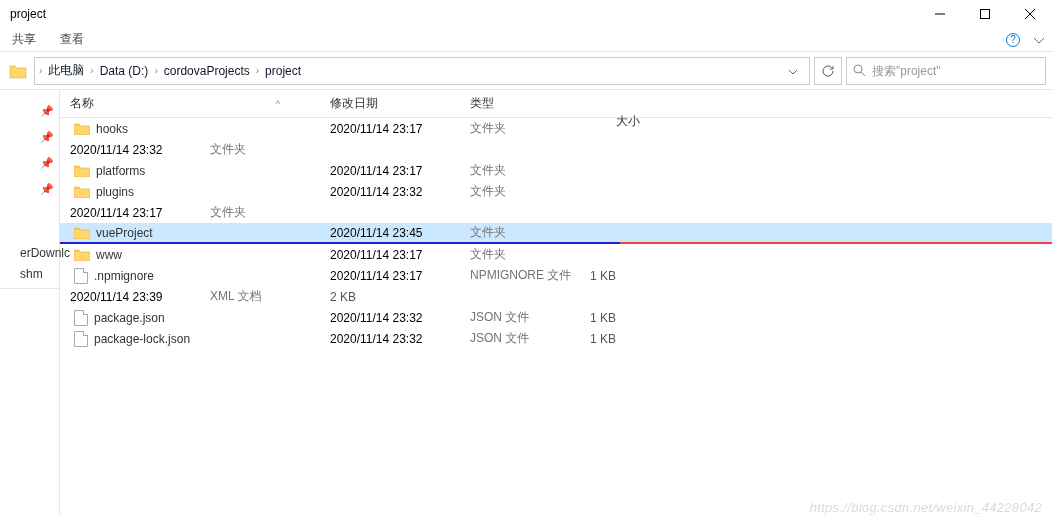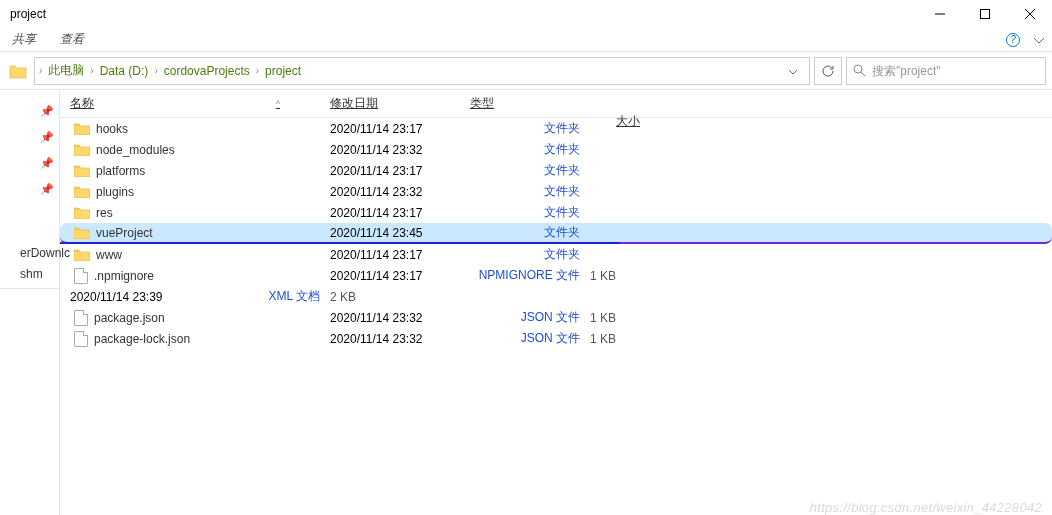--- a/index.html
+++ b/index.html
@@ -4,59 +4,59 @@
   <style>
     * { margin: 0; padding: 0; box-sizing: border-box; font-family: "Microsoft YaHei", "Segoe UI", sans-serif; }
     body { width: 1052px; height: 515px; background: #fff; overflow: hidden; font-size: 12px; color: #333; }
     
     .titlebar { height: 28px; display: flex; align-items: center; padding-left: 10px; justify-content: space-between; }
     .titlebar .title { font-size: 12px; color: #000; }
     .window-controls { display: flex; }
     .window-controls div { width: 45px; height: 28px; display: flex; align-items: center; justify-content: center; }
     .window-controls svg { stroke: #000; stroke-width: 1; fill: none; }
     
-    .menubar { height: 24px; display: flex; align-items: center; padding-left: 12px; gap: 24px; position: relative; border-bottom: 1px solid #e5e5e5; font-style: italic; }
+    .menubar { height: 24px; display: flex; align-items: center; padding-left: 12px; gap: 24px; position: relative; border-bottom: 1px solid #e5e5e5; }
     .menubar .menu-item { font-size: 12px; color: #444; }
     .menubar .expand { position: absolute; right: 8px; }
     .menubar .help-icon { position: absolute; right: 32px; width: 14px; height: 14px; border: 1px solid #0078d4; border-radius: 50%; color: #0078d4; font-size: 10px; text-align: center; line-height: 12px; }
     
     .toolbar { height: 38px; display: flex; align-items: center; padding: 4px 6px; gap: 4px; border-bottom: 1px solid #e5e5e5; }
     .nav-folder-icon { width: 24px; height: 24px; display: flex; align-items: center; justify-content: center; }
     .breadcrumb { flex: 1; height: 28px; border: 1px solid #ccc; display: flex; align-items: center; padding: 0 4px; gap: 2px; }
-    .breadcrumb .crumb { padding: 0 4px; color: #4d7c0f; font-size: 12px; }
+    .breadcrumb .crumb { padding: 0 4px; color: #0f172a; font-size: 12px; }
     .breadcrumb .sep { color: #888; font-size: 10px; }
     .breadcrumb .dropdown-end { margin-left: auto; padding: 0 8px; color: #666; }
     .refresh-btn { width: 28px; height: 28px; border: 1px solid #ccc; display: flex; align-items: center; justify-content: center; }
     .search { width: 200px; height: 28px; border: 1px solid #ccc; display: flex; align-items: center; padding: 0 6px; gap: 6px; color: #888; }
     .search input { border: none; outline: none; flex: 1; font-size: 12px; color: #333; }
     .search input::placeholder { color: #999; }
     
     .content { display: flex; height: calc(100% - 90px); }
     .sidebar { width: 60px; border-right: 1px solid #e5e5e5; padding-top: 8px; }
     .sidebar .pin { display: flex; align-items: center; height: 26px; padding-left: 40px; color: #888; font-size: 11px; }
     .sidebar .quick-item { display: flex; align-items: center; height: 21px; padding-left: 20px; color: #333; font-size: 12px; white-space: nowrap; }
     .sidebar .divider { border-top: 1px solid #e5e5e5; margin: 4px 0; }
     
     .filelist { flex: 1; overflow: hidden; }
     .columns { display: flex; height: 28px; align-items: center; border-bottom: 1px solid #e5e5e5; }
-    .col { font-size: 12px; color: #333; padding-left: 10px; text-decoration: underline; }
+    .col { font-size: 12px; color: #333; padding-left: 10px; }
     .col-name { width: 260px; display: flex; align-items: center; gap: 30px; }
     .col-name .sort { color: #888; font-size: 9px; margin-left: auto; margin-right: 40px; }
     .col-date { width: 140px; }
     .col-type { width: 120px; }
     .col-size { width: 80px; text-align: right; padding-right: 20px; margin-top: 36px; }
     
     .row { display: flex; height: 21px; align-items: center; }
     .row.selected { background: #cce8ff; }
-    .row.underlined { border-bottom: 2px solid #6d28d9; position: relative; border-radius: 7px; }
+    .row.underlined { border-bottom: 2px solid #ef4444; position: relative; }
     .row.underlined::after { content: ''; position: absolute; left: 0; bottom: -2px; width: 560px; height: 2px; background: #2020cc; }
     .cell { font-size: 12px; color: #333; padding-left: 10px; }
     .cell-name { width: 260px; display: flex; align-items: center; gap: 6px; padding-left: 14px; }
     .cell-date { width: 140px; color: #000000; }
-    .cell-type { width: 120px; color: #1d4ed8; text-align: right; }
+    .cell-type { width: 120px; color: #737373; }
     .cell-size { width: 80px; text-align: left; padding-right: 20px; color: #555; }
     
     .folder-icon { width: 16px; height: 13px; display: inline-block; }
     .folder-icon svg { display: block; }
     .file-icon { width: 14px; height: 16px; border: 1px solid #aaa; border-radius: 1px; background: #fff; position: relative; display: inline-block; }
     .file-icon::before { content: ''; position: absolute; top: -1px; right: -1px; width: 4px; height: 4px; background: #fff; border-left: 1px solid #aaa; border-bottom: 1px solid #aaa; }
     
     .watermark { position: absolute; bottom: 0; right: 10px; color: rgba(150,150,150,0.35); font-size: 13px; font-style: italic; letter-spacing: 0.3px; }
   </style>
 </head>
@@ -157,29 +157,20 @@
                 <path d="M0 2 L5 2 L7 4 L0 4 Z" fill="#f0c550"></path>
               </svg>
             </span>
             <span>hooks</span>
           </div>
           <div class="cell cell-date">2020/11/14 23:17</div>
           <div class="cell cell-type">文件夹</div>
           <div class="cell cell-size"></div>
         </div>
         <div class="row">
-          <div class="cell cell-name">
-            <span class="folder-icon">
-              <svg width="16" height="13" viewBox="0 0 16 13">
-                <path d="M0 2 L5 2 L7 4 L16 4 L16 13 L0 13 Z" fill="#ffd86b" stroke="#d9a23a" stroke-width="0.5"></path>
-                <path d="M0 2 L5 2 L7 4 L0 4 Z" fill="#f0c550"></path>
-              </svg>
-            </span>
-            <span>node_modules</span>
-          </div>
           <div class="cell cell-date">2020/11/14 23:32</div>
           <div class="cell cell-type">文件夹</div>
           <div class="cell cell-size"></div>
         </div>
         <div class="row">
           <div class="cell cell-name">
             <span class="folder-icon">
               <svg width="16" height="13" viewBox="0 0 16 13">
                 <path d="M0 2 L5 2 L7 4 L16 4 L16 13 L0 13 Z" fill="#ffd86b" stroke="#d9a23a" stroke-width="0.5"></path>
                 <path d="M0 2 L5 2 L7 4 L0 4 Z" fill="#f0c550"></path>
@@ -199,29 +190,20 @@
                 <path d="M0 2 L5 2 L7 4 L0 4 Z" fill="#f0c550"></path>
               </svg>
             </span>
             <span>plugins</span>
           </div>
           <div class="cell cell-date">2020/11/14 23:32</div>
           <div class="cell cell-type">文件夹</div>
           <div class="cell cell-size"></div>
         </div>
         <div class="row">
-          <div class="cell cell-name">
-            <span class="folder-icon">
-              <svg width="16" height="13" viewBox="0 0 16 13">
-                <path d="M0 2 L5 2 L7 4 L16 4 L16 13 L0 13 Z" fill="#ffd86b" stroke="#d9a23a" stroke-width="0.5"></path>
-                <path d="M0 2 L5 2 L7 4 L0 4 Z" fill="#f0c550"></path>
-              </svg>
-            </span>
-            <span>res</span>
-          </div>
           <div class="cell cell-date">2020/11/14 23:17</div>
           <div class="cell cell-type">文件夹</div>
           <div class="cell cell-size"></div>
         </div>
         <div class="row selected underlined">
           <div class="cell cell-name">
             <span class="folder-icon">
               <svg width="16" height="13" viewBox="0 0 16 13">
                 <path d="M0 2 L5 2 L7 4 L16 4 L16 13 L0 13 Z" fill="#ffd86b" stroke="#d9a23a" stroke-width="0.5"></path>
                 <path d="M0 2 L5 2 L7 4 L0 4 Z" fill="#f0c550"></path>

